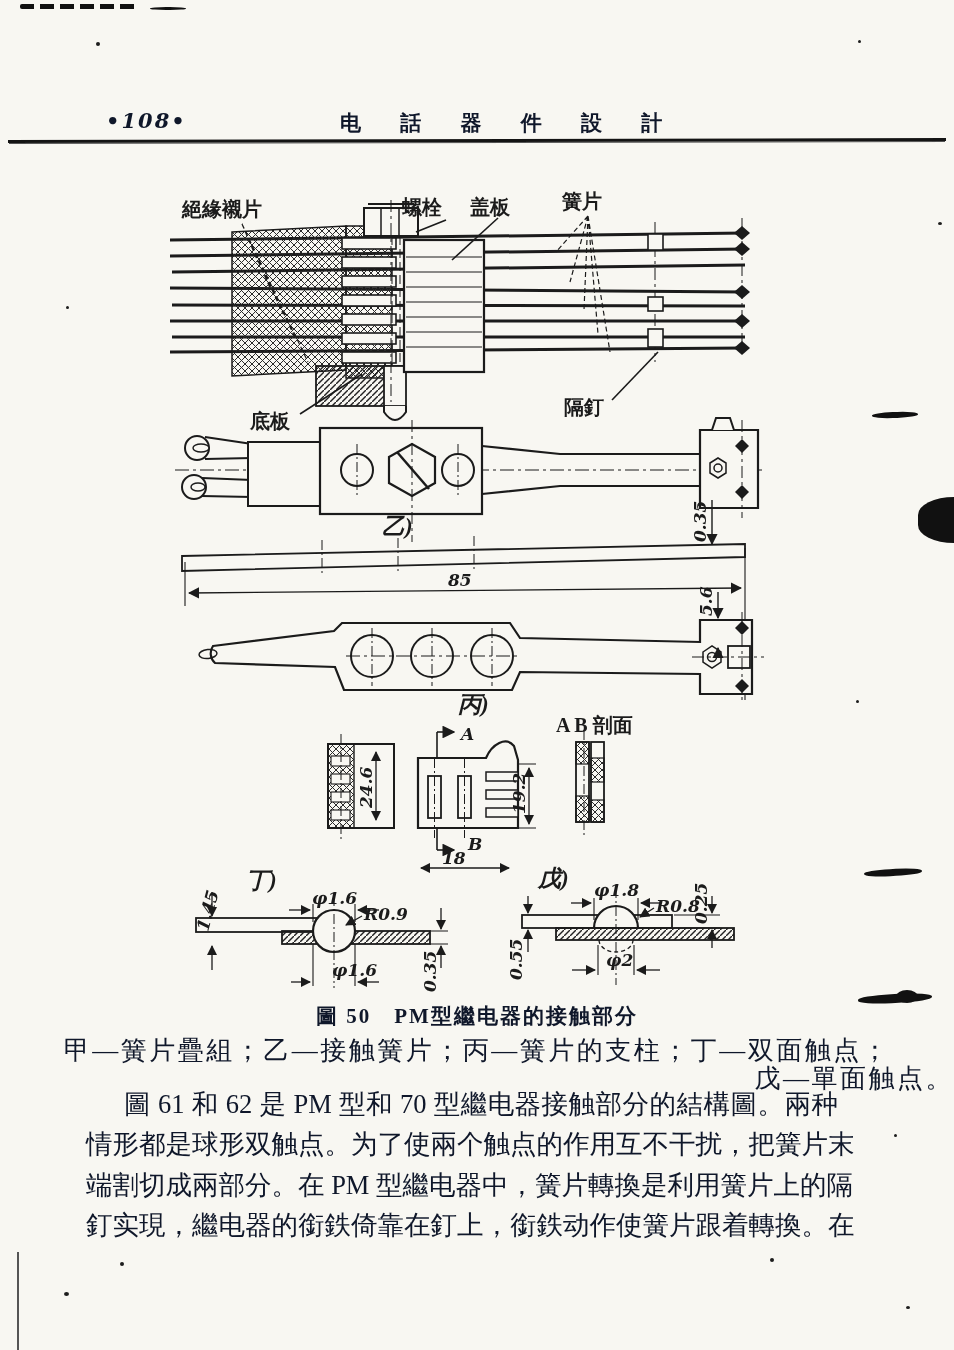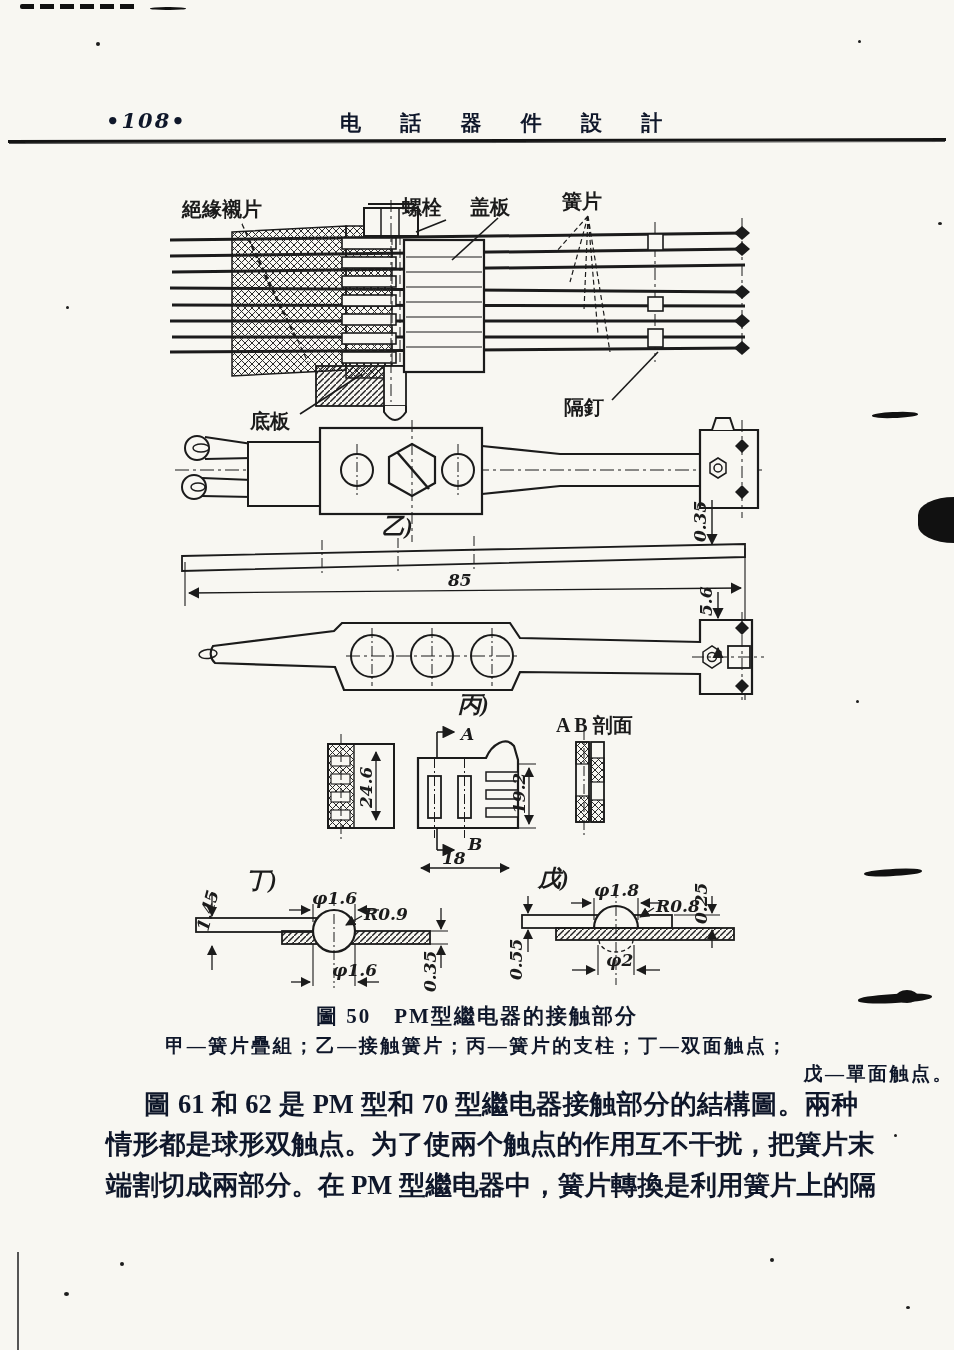--- a/index.html
+++ b/index.html
@@ -5,23 +5,23 @@
   html,body{margin:0;padding:0;background:#777;}
   .page{position:relative;width:954px;height:1350px;margin:0 auto;background:#f8f7f2;
         overflow:hidden;font-family:"Liberation Serif",serif;color:#0f172a;}
   .abs{position:absolute;}
   .pagenum{left:106px;top:108px;font:bold italic 21px "DejaVu Serif",serif;letter-spacing:2px;}
   .htitle{left:340px;top:109px;width:250px;text-align:center;font-size:21px;font-weight:bold;
           letter-spacing:17px;white-space:nowrap;}
   .rule{left:8px;top:139px;width:938px;height:3px;background:#141414;transform:rotate(-0.12deg);
         box-shadow:0 2px 0 -1px #555;}
   .cap-title{left:0;top:1002px;width:100%;text-align:center;font-size:21px;font-weight:bold;letter-spacing:2px;}
-  .cap-leg{left:0;width:100%;text-align:center;font-size:19px;font-weight:bold;letter-spacing:2.5px;}
+  .cap-leg{left:0;width:100%;text-align:center;font-size:26px;font-weight:normal;letter-spacing:2.5px;}
   .leg1{top:1033px;} .leg2{top:1061px;text-align:right;}
-  .bline{left:106px;width:752px;font-size:26.5px;font-weight:bold;white-space:nowrap;
+  .bline{left:86px;width:752px;font-size:26.5px;font-weight:normal;white-space:nowrap;
          text-align:justify;text-align-last:justify;}
   .bl1{top:1086px;padding-left:38px;width:714px;}
   .bl2{top:1126px;} .bl3{top:1167px;} .bl4{top:1207px;}
   .speck{position:absolute;background:#1d1d1d;border-radius:50%;}
   .smudge{position:absolute;background:#111;border-radius:45%;}
   svg text{fill:#1b1b1b;}
   .lbl{font:bold 20px "Liberation Serif",serif;}
   .sublbl{font:bold italic 23px "Liberation Serif",serif;}
   .dim{font:bold italic 17px "DejaVu Serif",serif;}
 </style>
@@ -306,20 +306,21 @@
     </g>
   </svg>
 
   <div class="abs cap-title">圖 50　PM型繼电器的接触部分</div>
   <div class="abs cap-leg leg1">甲—簧片疊組；乙—接触簧片；丙—簧片的支柱；丁—双面触点；</div>
   <div class="abs cap-leg leg2">戊—單面触点。</div>
 
   <div class="abs bline bl1">圖 61 和 62 是 PM 型和 70 型繼电器接触部分的結構圖。兩种</div>
   <div class="abs bline bl2">情形都是球形双触点。为了使兩个触点的作用互不干扰，把簧片末</div>
   <div class="abs bline bl3">端割切成兩部分。在 PM 型繼电器中，簧片轉換是利用簧片上的隔</div>
+  <div class="abs bline bl4">釘实現，繼电器的銜鉄倚靠在釘上，銜鉄动作使簧片跟着轉換。在</div>
 
   <div>
     <div class="smudge" style="left:20px;top:4px;width:118px;height:5px;border-radius:2px;
          background:repeating-linear-gradient(90deg,#111 0 14px,transparent 14px 20px);"></div>
     <div class="smudge" style="left:150px;top:7px;width:36px;height:3px;"></div>
     <div class="smudge" style="left:872px;top:412px;width:46px;height:6px;transform:rotate(-2deg);"></div>
     <div class="smudge" style="left:918px;top:497px;width:36px;height:46px;
          border-radius:46px 0 0 46px / 23px 0 0 23px;"></div>
     <div class="smudge" style="left:864px;top:869px;width:58px;height:7px;transform:rotate(-3deg);"></div>
     <div class="smudge" style="left:858px;top:994px;width:74px;height:9px;transform:rotate(-3deg);"></div>

